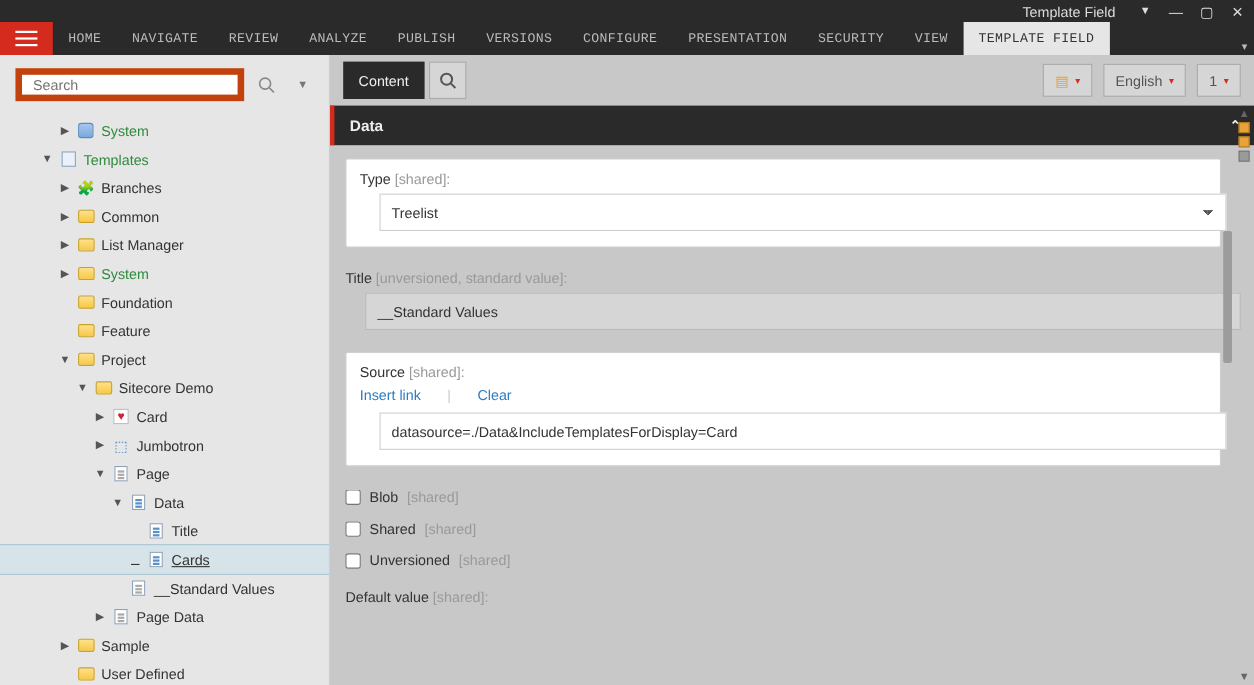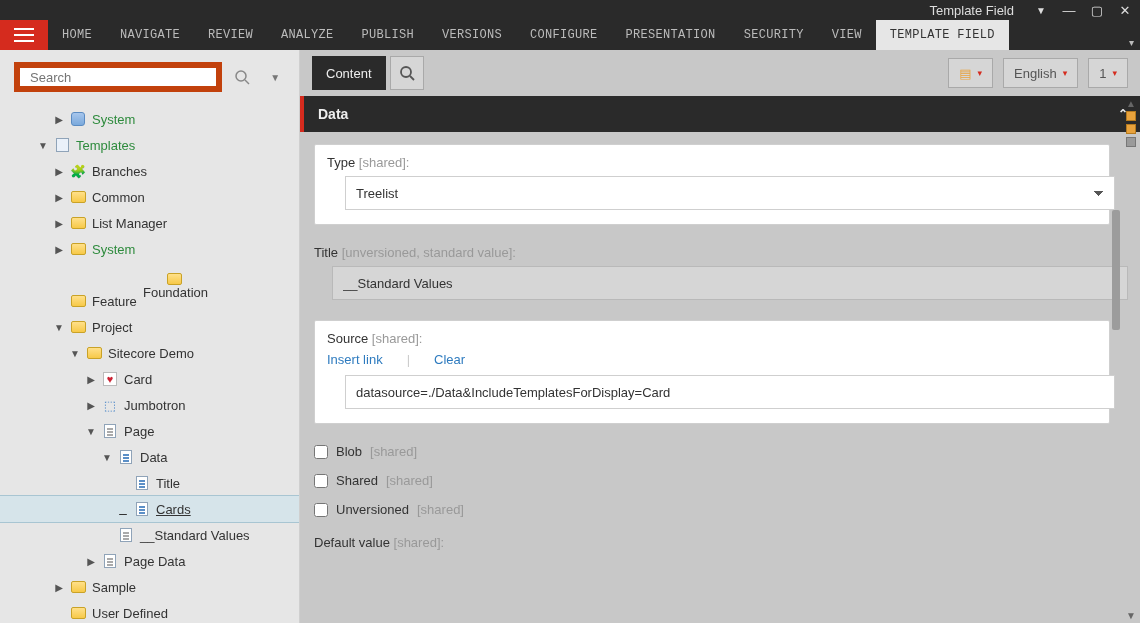--- a/index.html
+++ b/index.html
@@ -166,21 +166,21 @@
           </span>
           <span class="node-label">List Manager</span>
         </div>
         <div class="tree-row" style="padding-left: 52px;">
           <span class="toggle">▶</span>
           <span class="node-icon">
             <span class="folder-icon"></span>
           </span>
           <span class="node-label green">System</span>
         </div>
-        <div class="tree-row" style="padding-left: 52px; flex-direction: column;">
+        <div class="tree-row" style="padding-left: 52px;">
           <span class="toggle blank">▶</span>
           <span class="node-icon">
             <span class="folder-icon"></span>
           </span>
           <span class="node-label">Foundation</span>
         </div>
         <div class="tree-row" style="padding-left: 52px;">
           <span class="toggle blank">▶</span>
           <span class="node-icon">
             <span class="folder-icon"></span>

